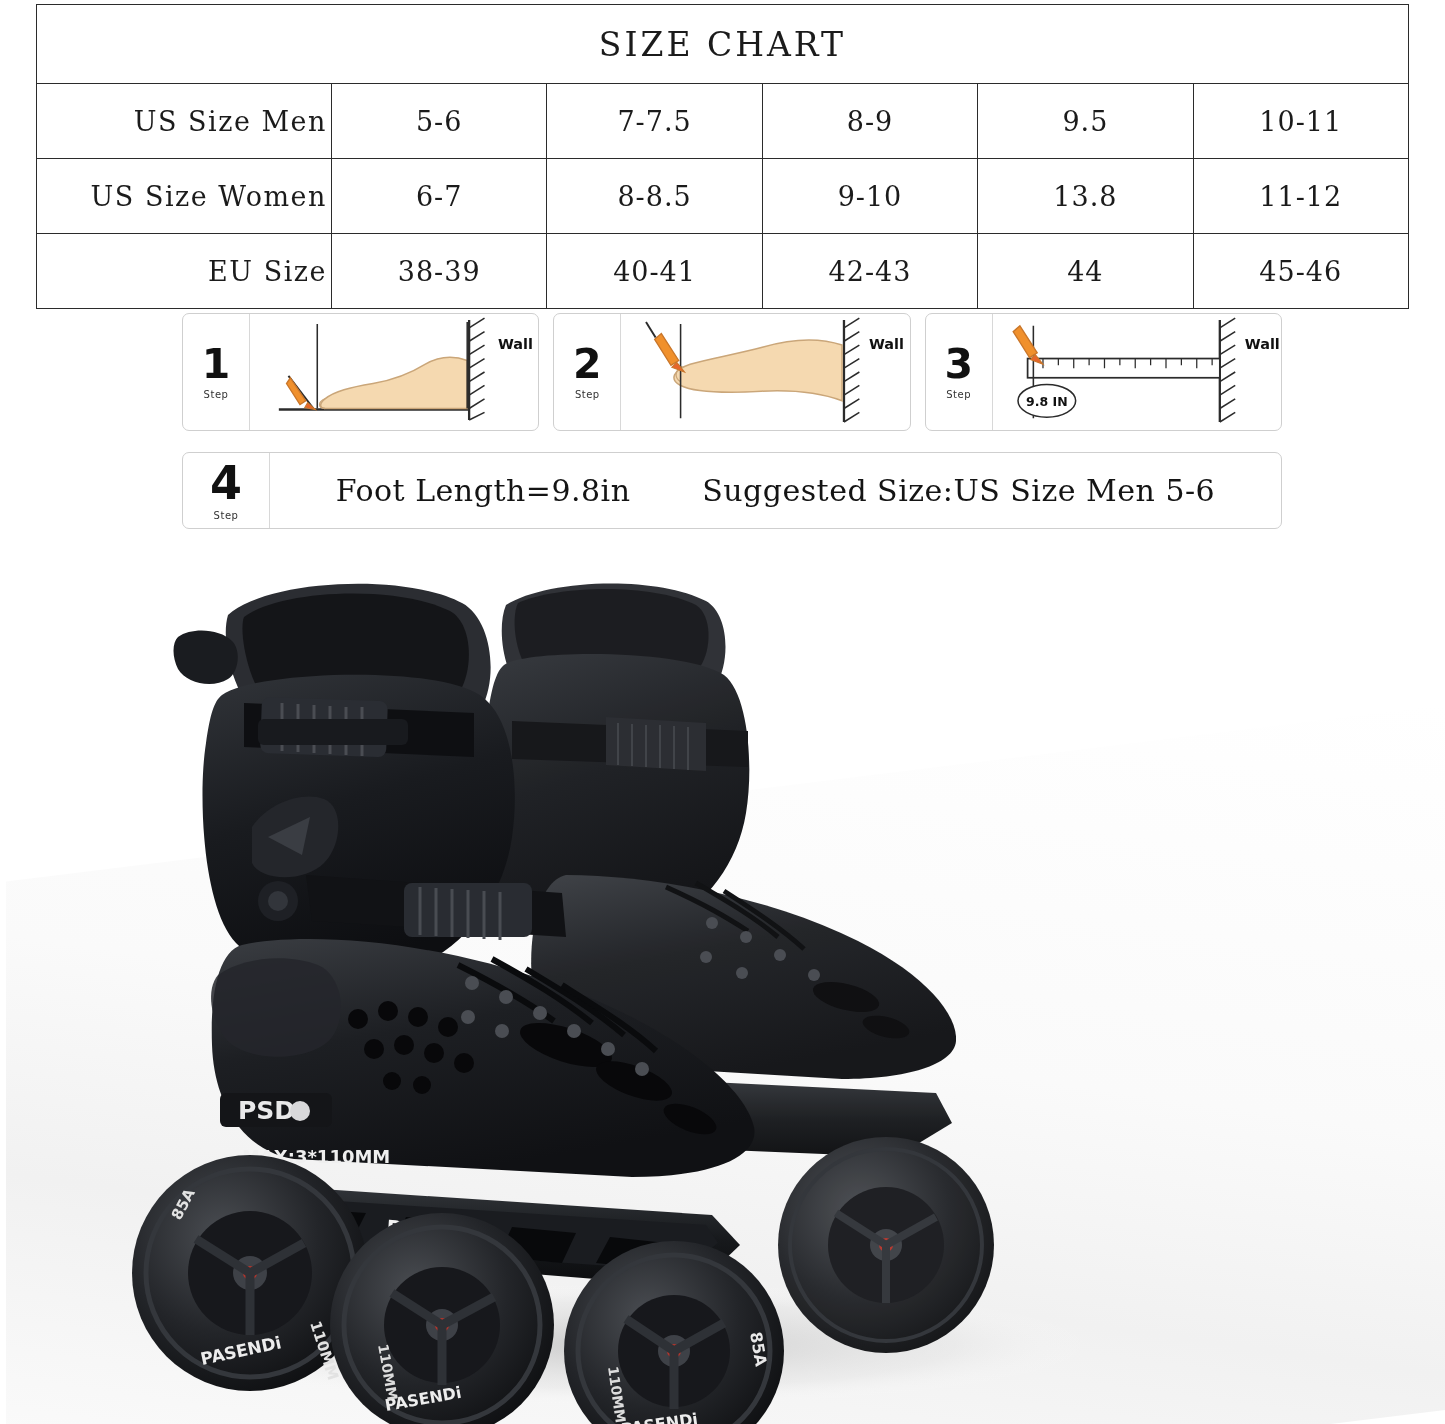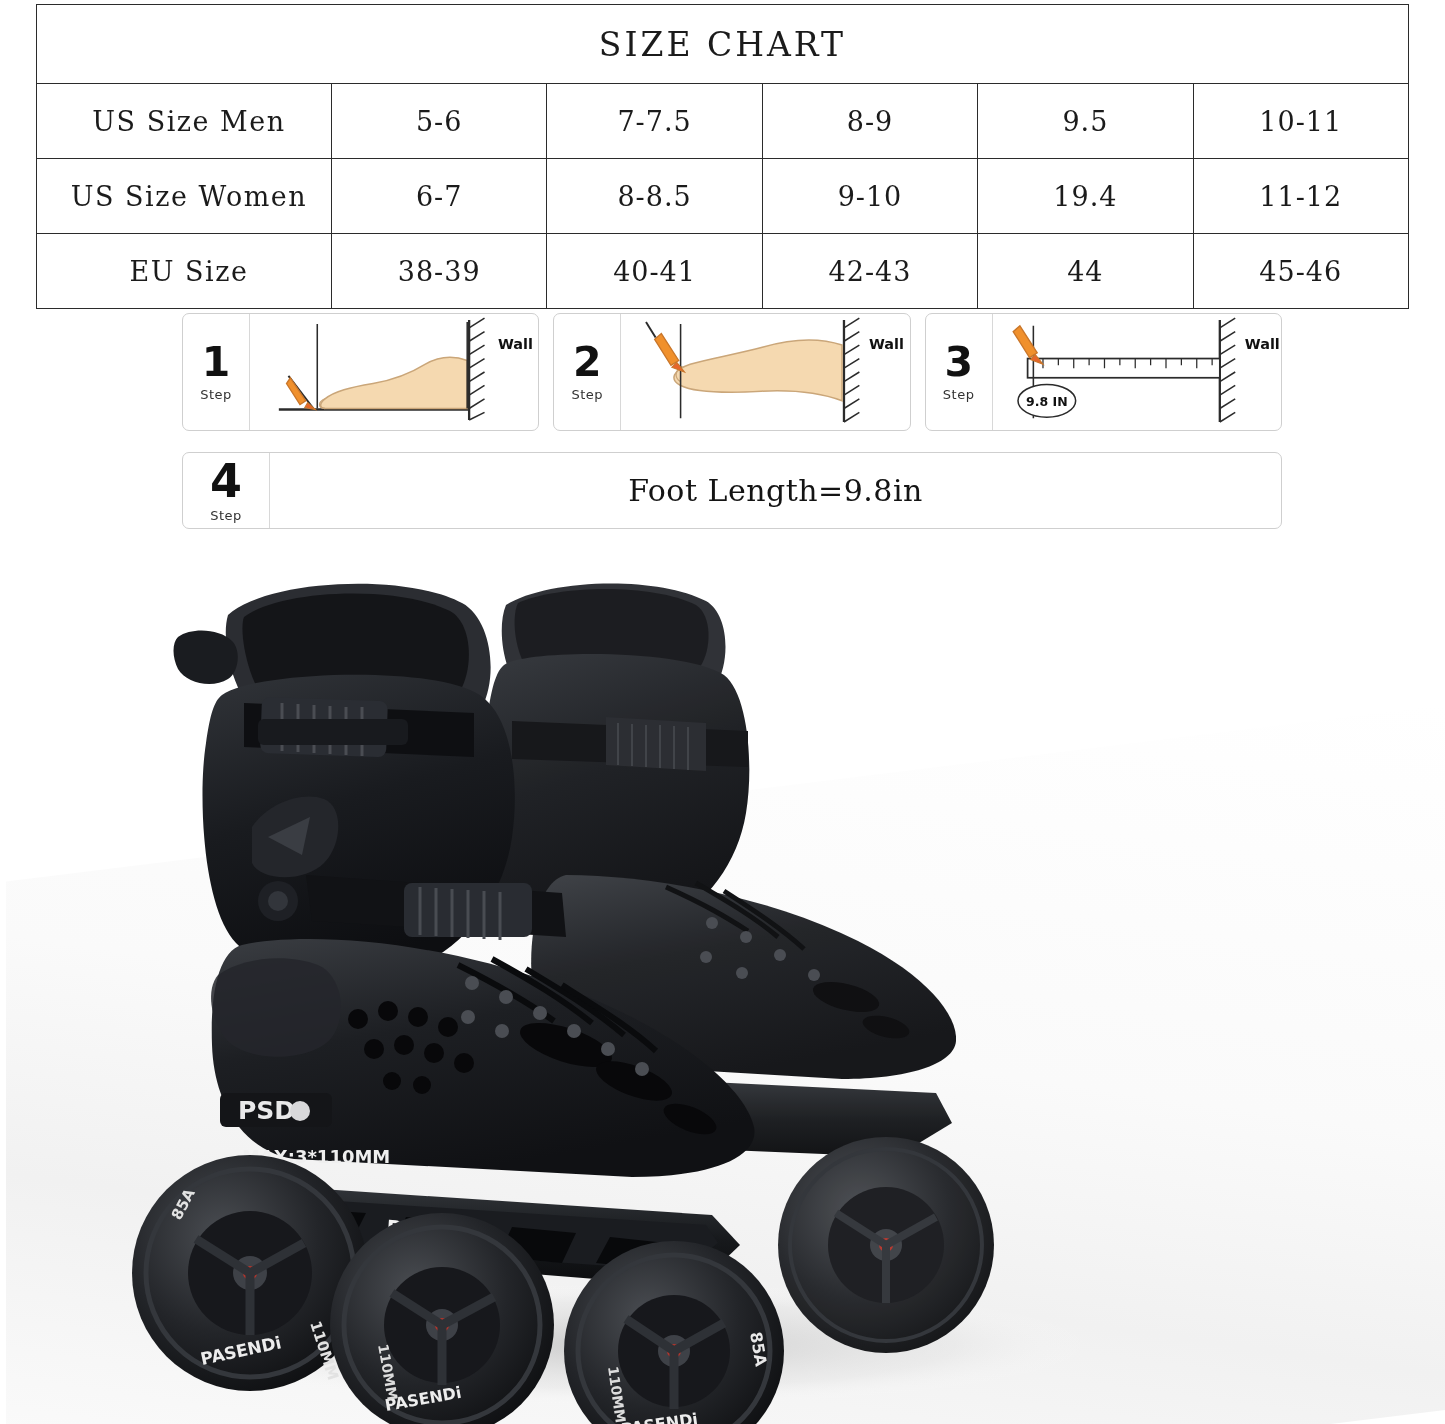--- a/index.html
+++ b/index.html
@@ -33,21 +33,21 @@
     letter-spacing:1px;
   }
   table.size-chart .title-cell{
     border:1px solid #2b2b2b;
     font-size:33px;
     letter-spacing:3px;
     height:52px;
     text-align:center;
   }
   table.size-chart td.rowhead{
-    text-align:center;
+    text-align:right;
     padding-left:14px;
     letter-spacing:1.5px;
   }
   col.c0{width:21.5%;}
   col.c1{width:15.7%;}
   col.c2{width:15.7%;}
   col.c3{width:15.7%;}
   col.c4{width:15.7%;}
   col.c5{width:15.7%;}
 
@@ -70,21 +70,21 @@
     width:66px;min-width:66px;
     border-right:1px solid #d8d8d8;
     display:flex;flex-direction:column;
     align-items:center;justify-content:center;
     font-family:"DejaVu Sans", sans-serif;
   }
   .step-num .n{
     font-size:41px;font-weight:bold;color:#111;line-height:1;
   }
   .step-num .s{
-    font-size:13px;color:#333;margin-top:4px;letter-spacing:.5px;
+    font-size:10px;color:#333;margin-top:4px;letter-spacing:.5px;
   }
   .step-art{flex:1;position:relative;}
   .step-art svg{display:block;width:100%;height:100%;}
 
   .step4-box{
     position:absolute;left:182px;top:452px;width:1100px;height:77px;
     border:1px solid #cfcfcf;border-radius:7px;background:#fff;
     box-sizing:border-box;display:flex;align-items:stretch;
   }
   .step4-box .step-num{width:86px;min-width:86px;}
@@ -135,21 +135,21 @@
         <td>7-7.5</td>
         <td>8-9</td>
         <td>9.5</td>
         <td>10-11</td>
       </tr>
       <tr>
         <td class="rowhead">US Size Women</td>
         <td>6-7</td>
         <td>8-8.5</td>
         <td>9-10</td>
-        <td>19.4</td>
+        <td>13.8</td>
         <td>11-12</td>
       </tr>
       <tr>
         <td class="rowhead">EU Size</td>
         <td>38-39</td>
         <td>40-41</td>
         <td>42-43</td>
         <td>44</td>
         <td>45-46</td>
       </tr>
@@ -281,20 +281,21 @@
   </div>
 </div>
 
 <div class="step4-box">
   <div class="step-num">
     <div class="n">4</div>
     <div class="s">Step</div>
   </div>
   <div class="step4-text">
     <span>Foot Length=9.8in</span>
+    <span>Suggested Size:US Size Men 5-6</span>
   </div>
 </div>
 
 <div class="photo">
   <div class="bg-sweep"></div>
 
   <svg width="1445" height="879" viewBox="0 0 1445 879">
     <defs>
       <linearGradient id="bootG" x1="0" y1="0" x2="0.4" y2="1">
         <stop offset="0%" stop-color="#3a3d42"></stop>

